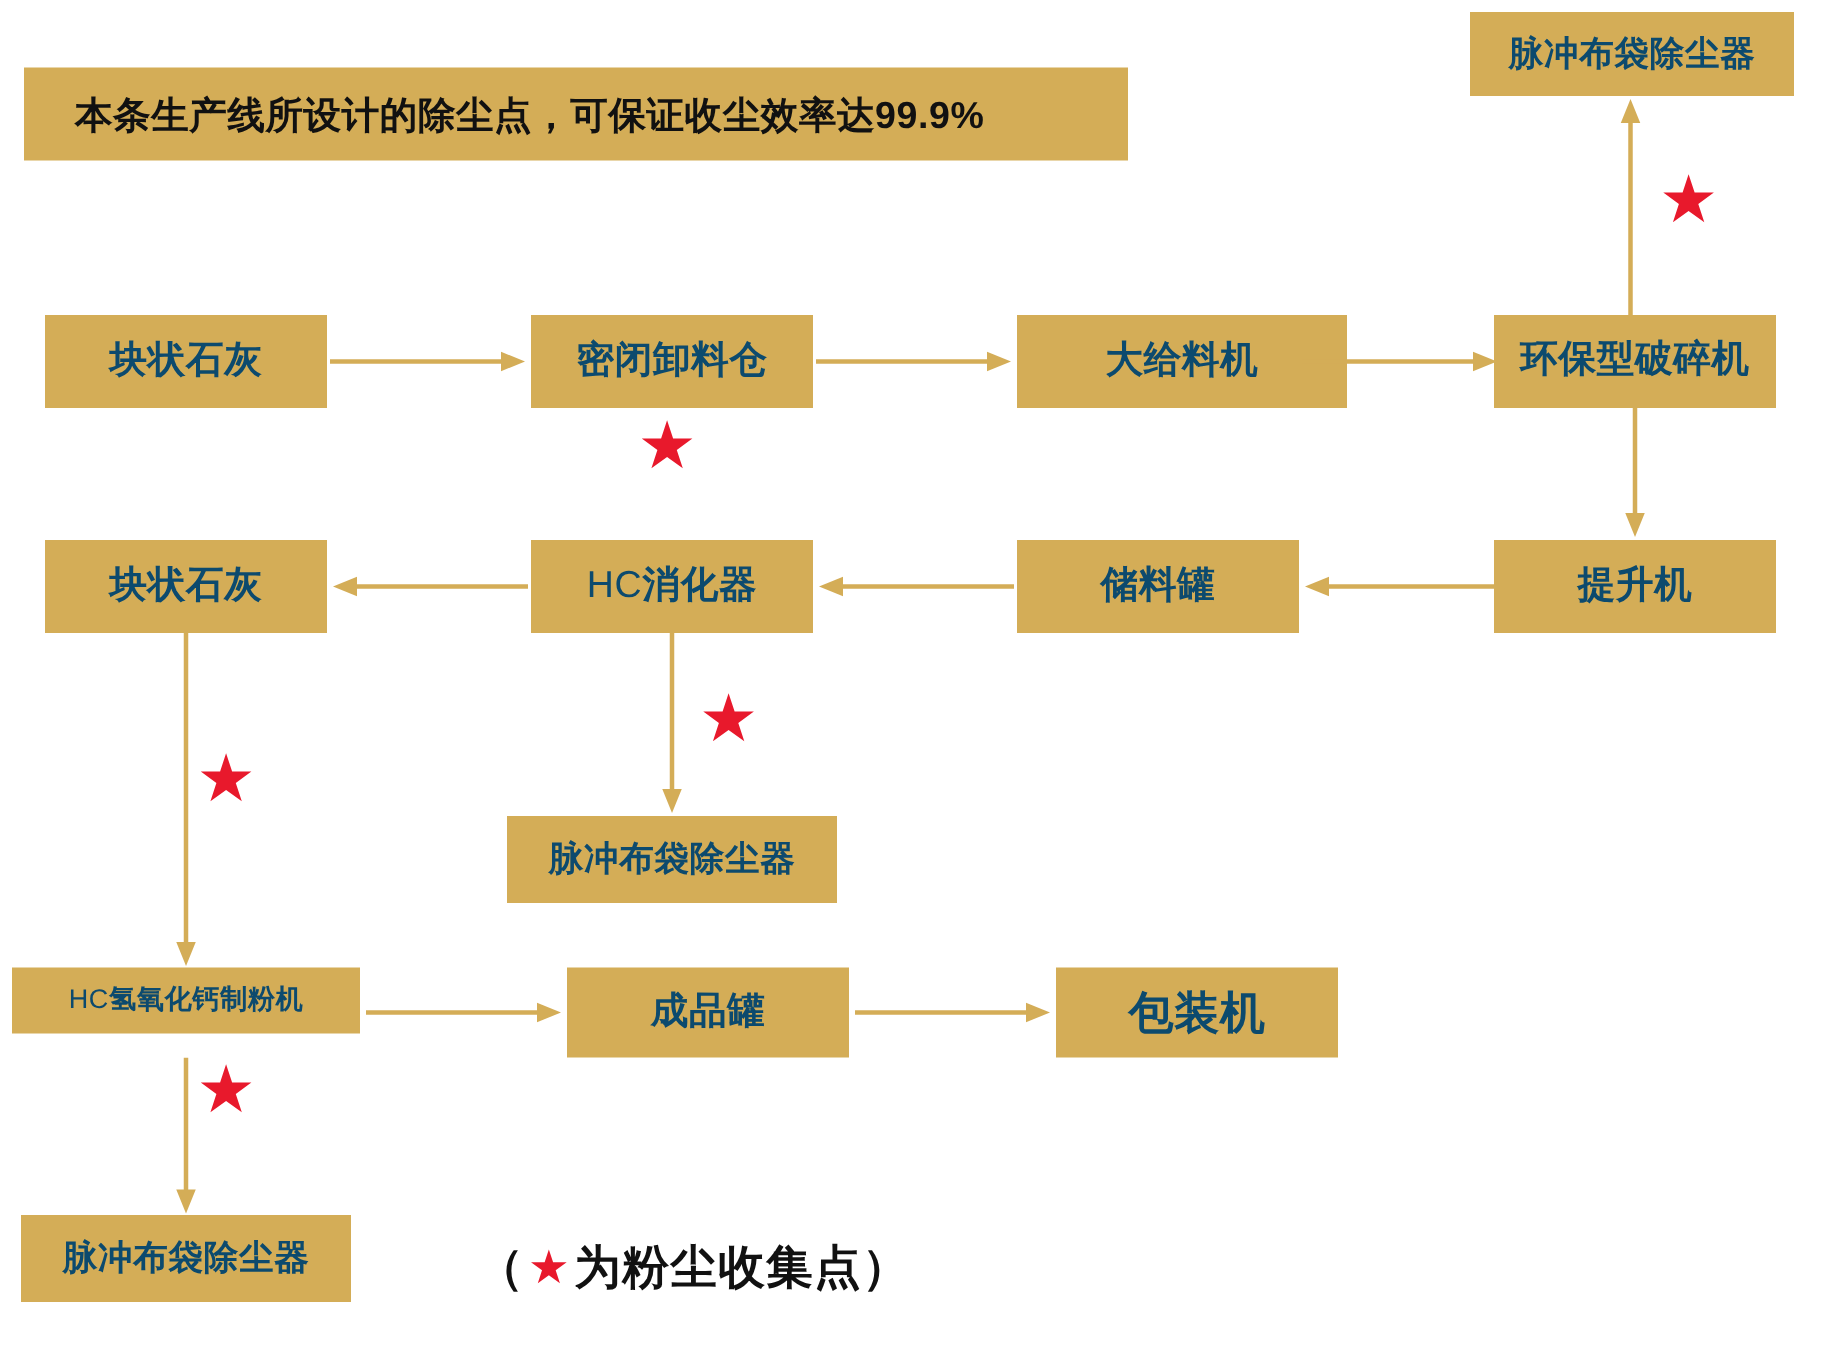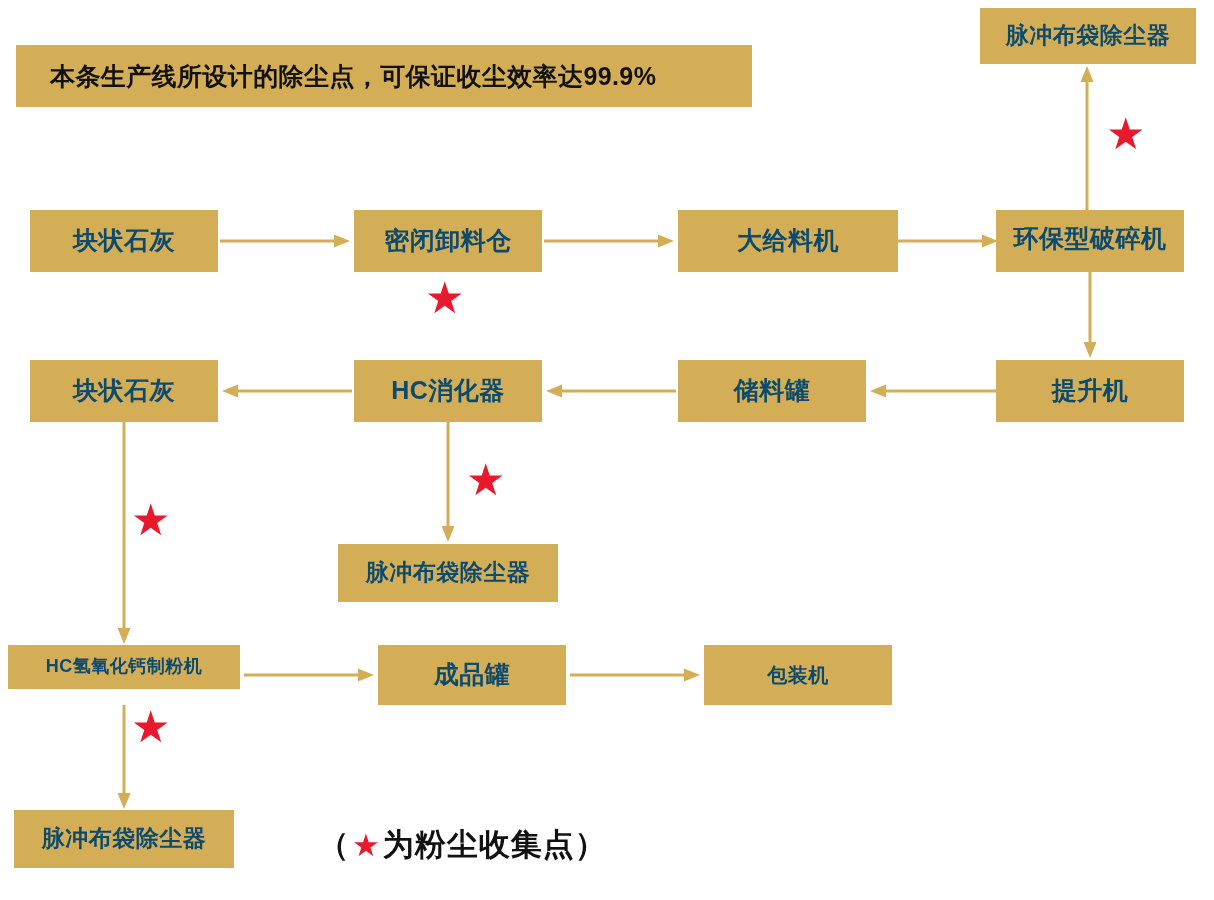--- a/index.html
+++ b/index.html
@@ -63,21 +63,21 @@
     white-space: nowrap;
     display: flex;
     align-items: center;
     letter-spacing: 1px;
   }
   .legend .lstar {
     color: #e8192c;
     font-size: 31px;
     margin: 0 2px;
   }
-  .hc-pre { font-weight: 700; }
+  .hc-pre { font-weight: 400; }
 </style>
 </head>
 <body>
 
 <div id="canvas">
 
   <div class="banner" style="left:16px; top:16px; width:736px; height:62px;">
     <span>本条生产线所设计的除尘点，可保证收尘效率达99.9%</span>
   </div>
 
@@ -210,21 +210,21 @@
     <span>成品罐</span>
   </div>
 
   <div class="conn" style="left:570px; top:668px; width:132px; height:14px;">
     <svg width="132" height="14" viewBox="0 0 132 14">
       <path d="M0 7 L116 7" stroke="#d4ad57" stroke-width="3" fill="none"></path>
       <path d="M130 7 L114 0.5 L114 13.5 Z" fill="#d4ad57"></path>
     </svg>
   </div>
 
-  <div class="box" style="left:704px; top:645px; width:188px; height:60px; font-size:20px;">
+  <div class="box" style="left:704px; top:645px; width:188px; height:60px; font-size:30px;">
     <span>包装机</span>
   </div>
 
   <div class="conn" style="left:117px; top:705px; width:14px; height:106px;">
     <svg width="14" height="106" viewBox="0 0 14 106">
       <path d="M7 0 L7 90" stroke="#d4ad57" stroke-width="3" fill="none"></path>
       <path d="M7 104 L0.5 88 L13.5 88 Z" fill="#d4ad57"></path>
     </svg>
   </div>
   <div class="star" style="left:131px; top:705px; font-size:44px;">★</div>

